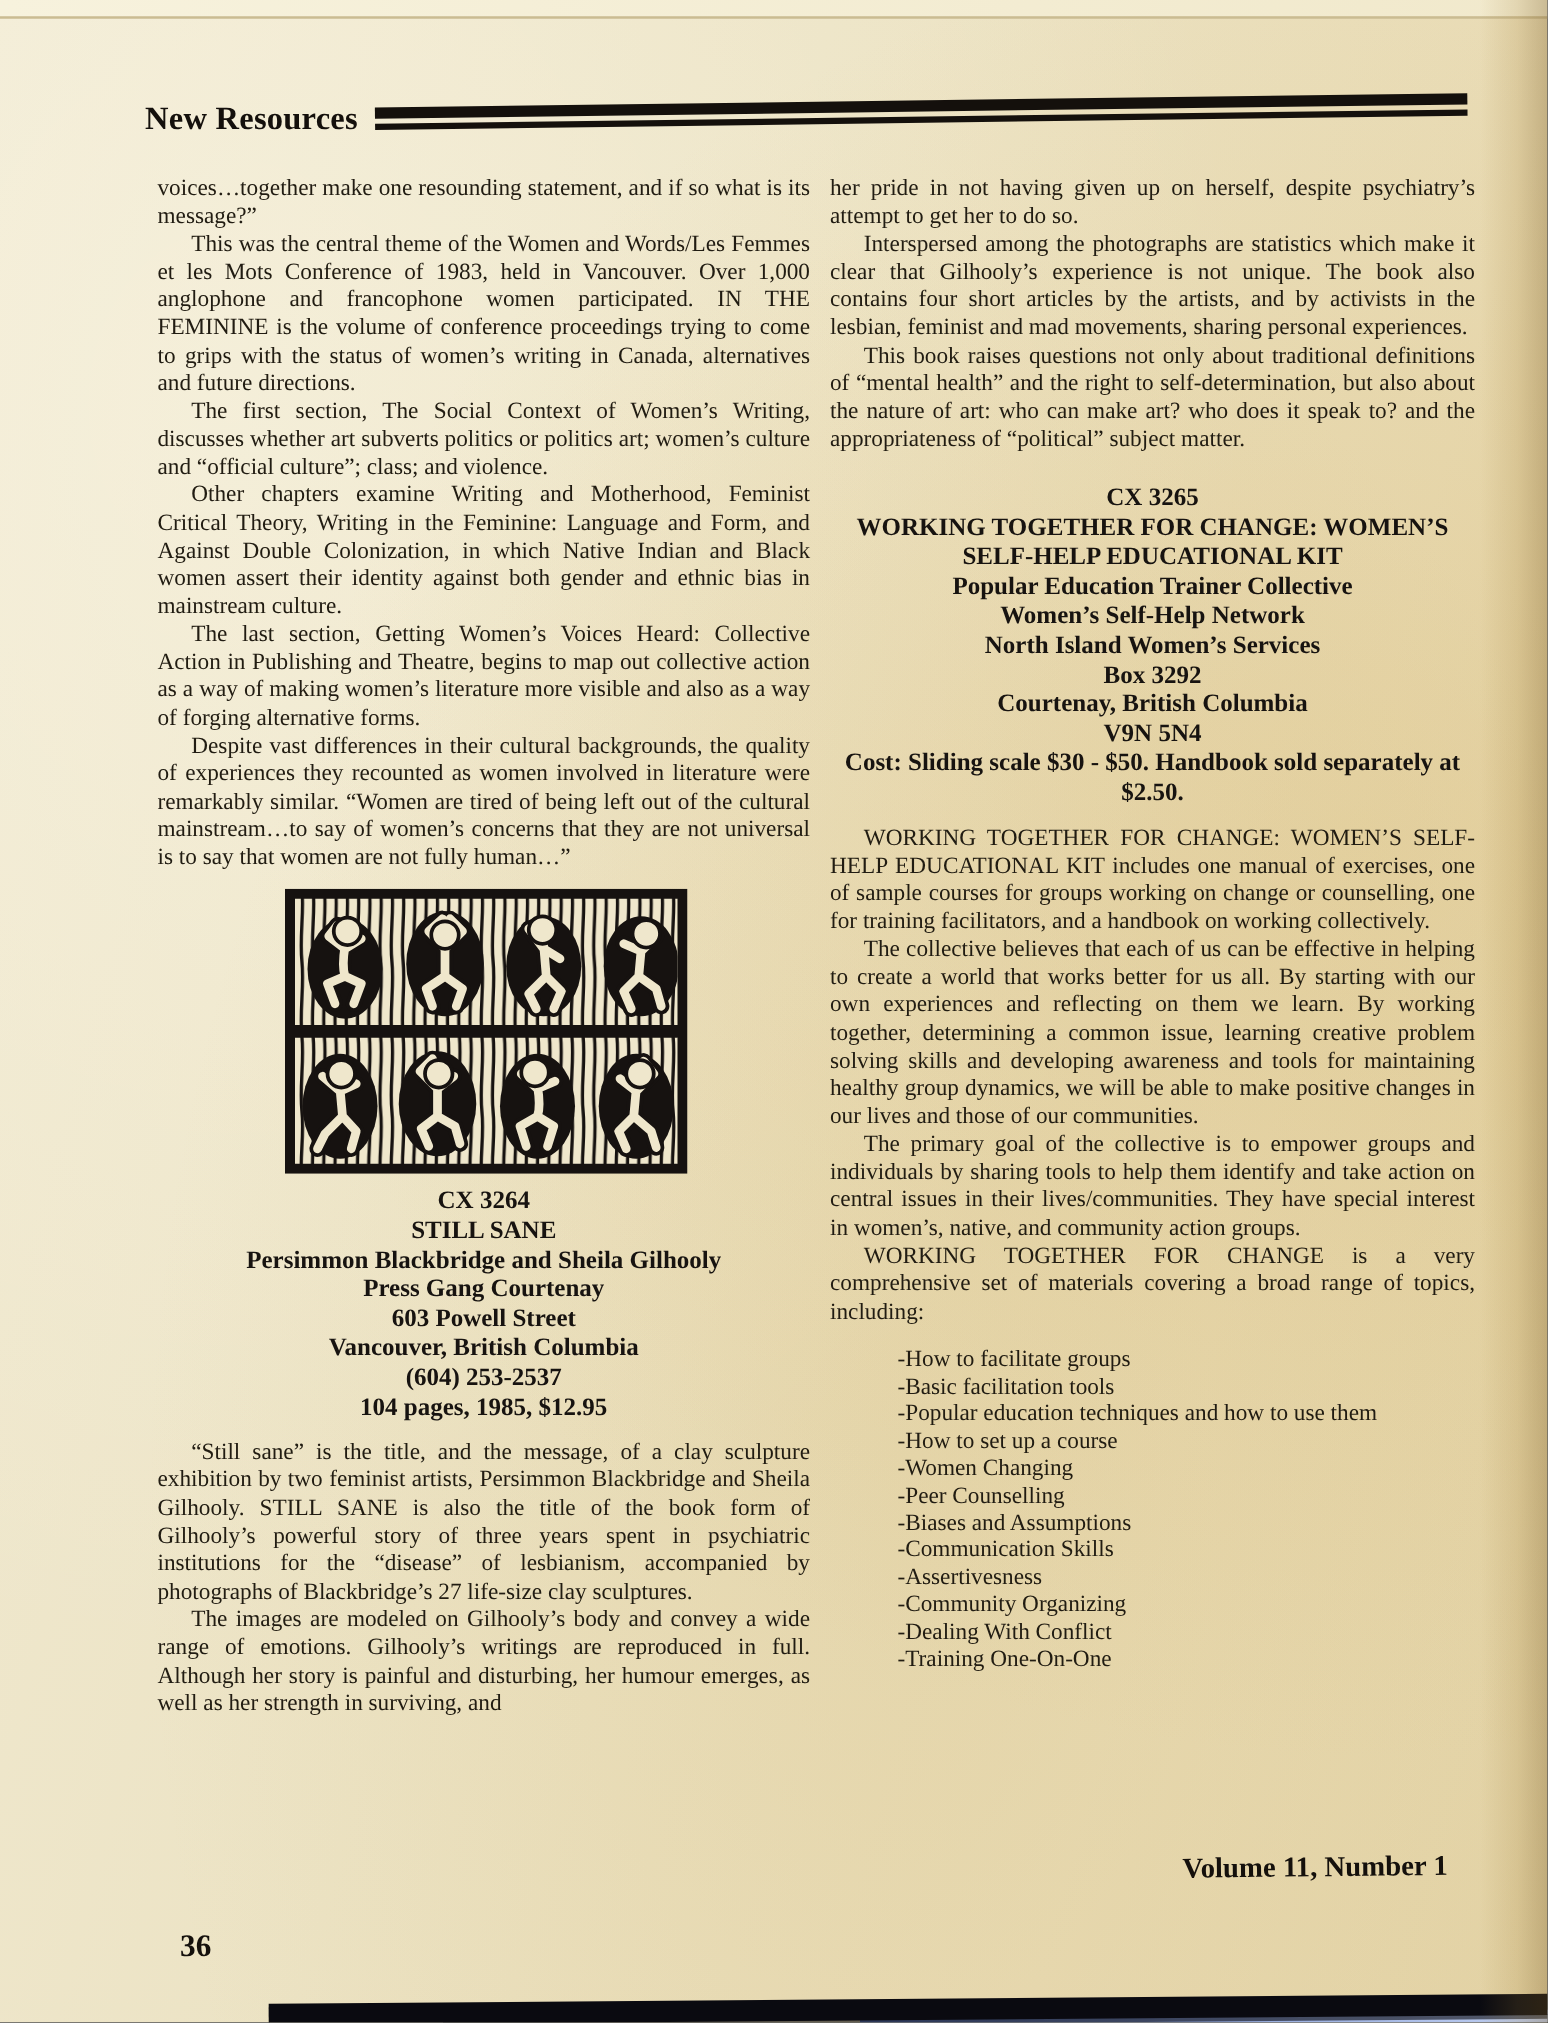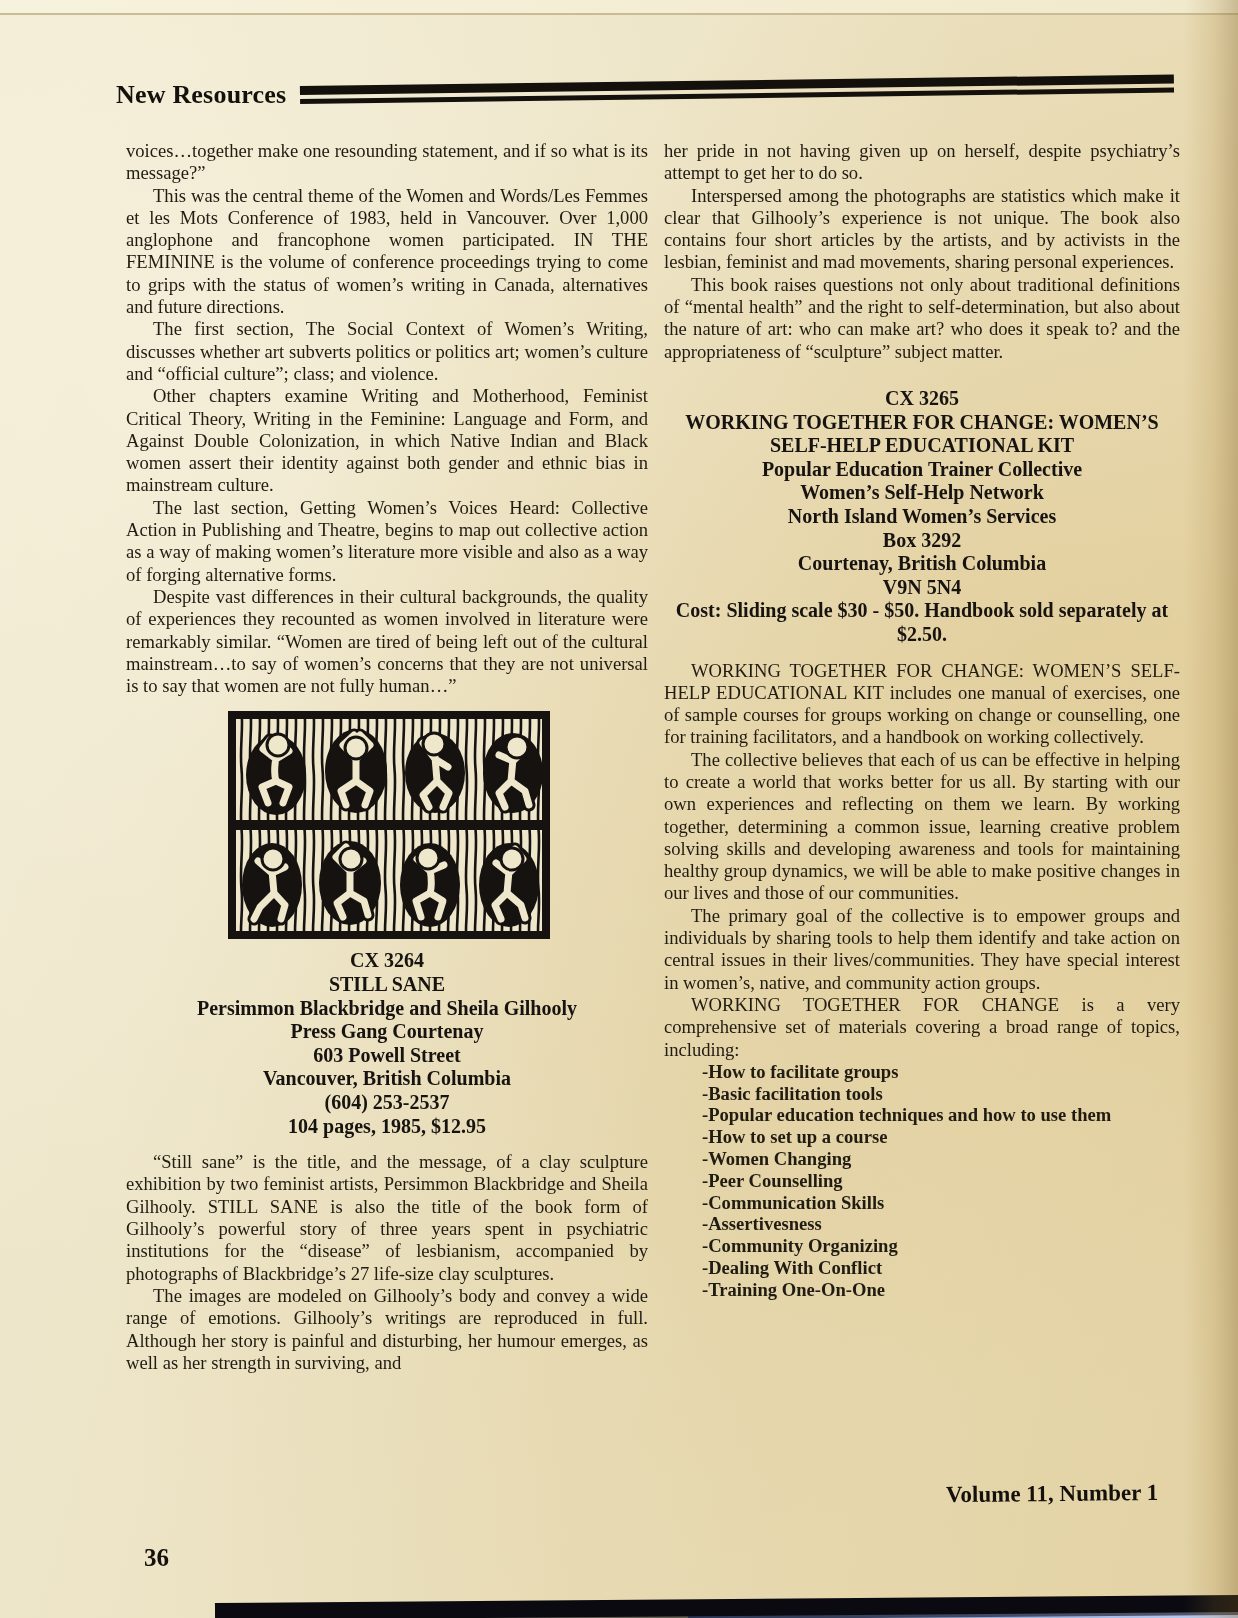--- a/index.html
+++ b/index.html
@@ -56,21 +56,21 @@
   .col{width:522px;font-size:18.6px;line-height:22.3px;}
   .col.right{width:516px;}
   .col p{margin:0;text-align:justify;}
   .ind{text-indent:27px;}
   .listing{
     font-weight:bold;font-size:20px;line-height:23.6px;color:#171310;
     margin:0 0 13px 0;
   }
   .listing .lline{text-align:center;}
   .gap-lg{height:24px;}
-  .topics{list-style:none;margin:0;padding:0 0 0 38px;line-height:21.8px;font-weight:bold;}
+  .topics{list-style:none;margin:16px;padding:0 0 0 38px;line-height:21.8px;}
   .topics li{text-align:left;}
   
   .artwork{
     margin:14px 0 10px 102px;width:322px;height:228px;display:block;
   }
   
   .page-number{
     position:absolute;left:144px;top:1544px;
     font-weight:bold;font-size:25px;color:#14100c;
   }
@@ -195,21 +195,21 @@
         <div class="lline">104 pages, 1985, $12.95</div>
       </div>
 
       <p class="ind">“Still sane” is the title, and the message, of a clay sculpture exhibition by two feminist artists, Persimmon Blackbridge and Sheila Gilhooly. STILL SANE is also the title of the book form of Gilhooly’s powerful story of three years spent in psychiatric institutions for the “disease” of lesbianism, accompanied by photographs of Blackbridge’s 27 life-size clay sculptures.</p>
       <p class="ind">The images are modeled on Gilhooly’s body and convey a wide range of emotions. Gilhooly’s writings are reproduced in full. Although her story is painful and disturbing, her humour emerges, as well as her strength in surviving, and</p>
     </div>
 
     <div class="col right">
       <p>her pride in not having given up on herself, despite psychiatry’s attempt to get her to do so.</p>
       <p class="ind">Interspersed among the photographs are statistics which make it clear that Gilhooly’s experience is not unique. The book also contains four short articles by the artists, and by activists in the lesbian, feminist and mad movements, sharing personal experiences.</p>
-      <p class="ind">This book raises questions not only about traditional definitions of “mental health” and the right to self-determination, but also about the nature of art: who can make art? who does it speak to? and the appropriateness of “sculpture” subject matter.</p>
+      <p class="ind">This book raises questions not only about traditional definitions of “mental health” and the right to self-determination, but also about the nature of art: who can make art? who does it speak to? and the appropriateness of “political” subject matter.</p>
 
       <div class="gap-lg"></div>
 
       <div class="listing">
         <div class="lline">CX 3265</div>
         <div class="lline">WORKING TOGETHER FOR CHANGE: WOMEN’S SELF-HELP EDUCATIONAL KIT</div>
         <div class="lline">Popular Education Trainer Collective</div>
         <div class="lline">Women’s Self-Help Network</div>
         <div class="lline">North Island Women’s Services</div>
         <div class="lline">Box 3292</div>
@@ -223,20 +223,21 @@
       <p class="ind">The primary goal of the collective is to empower groups and individuals by sharing tools to help them identify and take action on central issues in their lives/communities. They have special interest in women’s, native, and community action groups.</p>
       <p class="ind">WORKING TOGETHER FOR CHANGE is a very comprehensive set of materials covering a broad range of topics, including:</p>
 
       <ul class="topics">
         <li>-How to facilitate groups</li>
         <li>-Basic facilitation tools</li>
         <li>-Popular education techniques and how to use them</li>
         <li>-How to set up a course</li>
         <li>-Women Changing</li>
         <li>-Peer Counselling</li>
+        <li>-Biases and Assumptions</li>
         <li>-Communication Skills</li>
         <li>-Assertivesness</li>
         <li>-Community Organizing</li>
         <li>-Dealing With Conflict</li>
         <li>-Training One-On-One</li>
       </ul>
     </div>
   </div>
 
   <div class="page-number">36</div>

